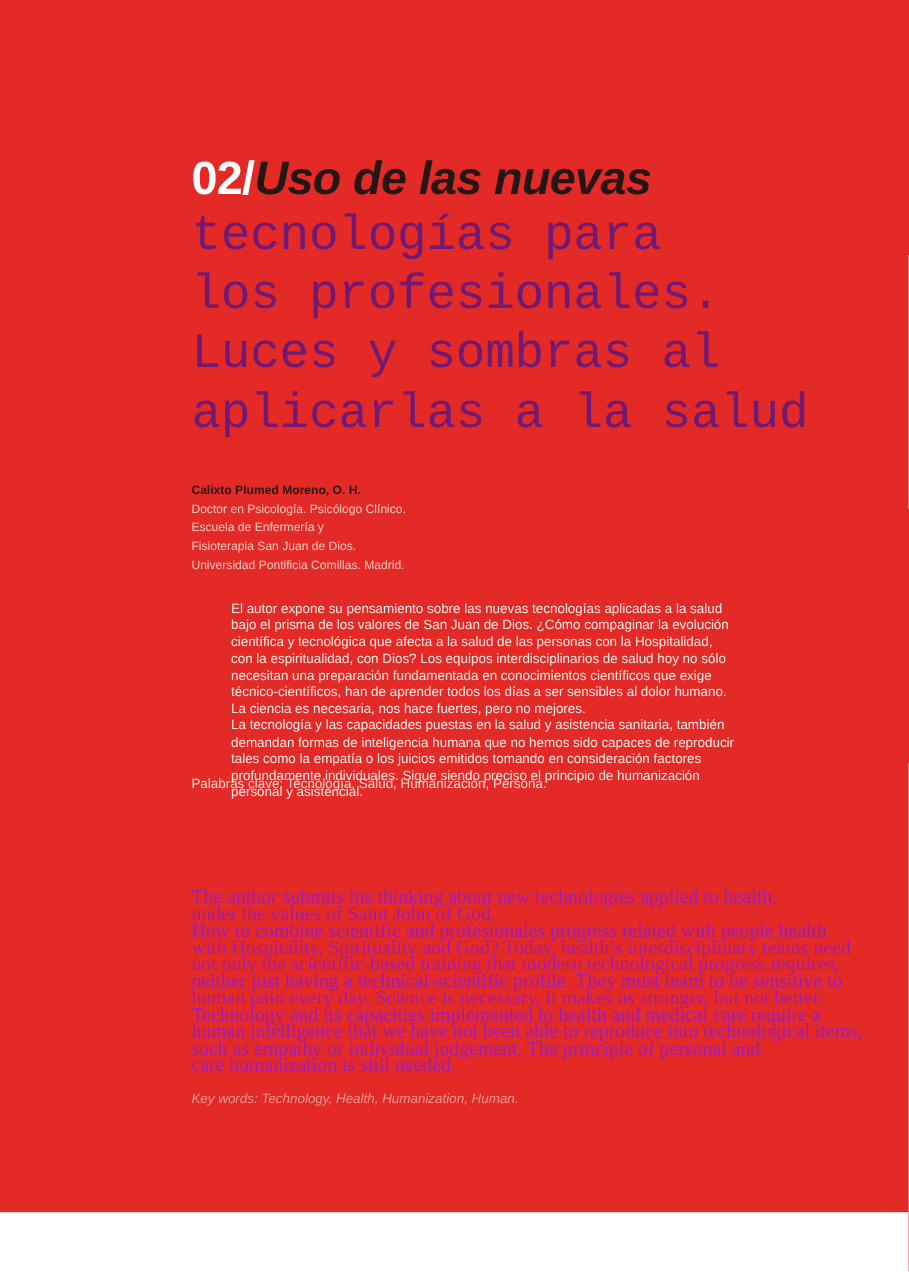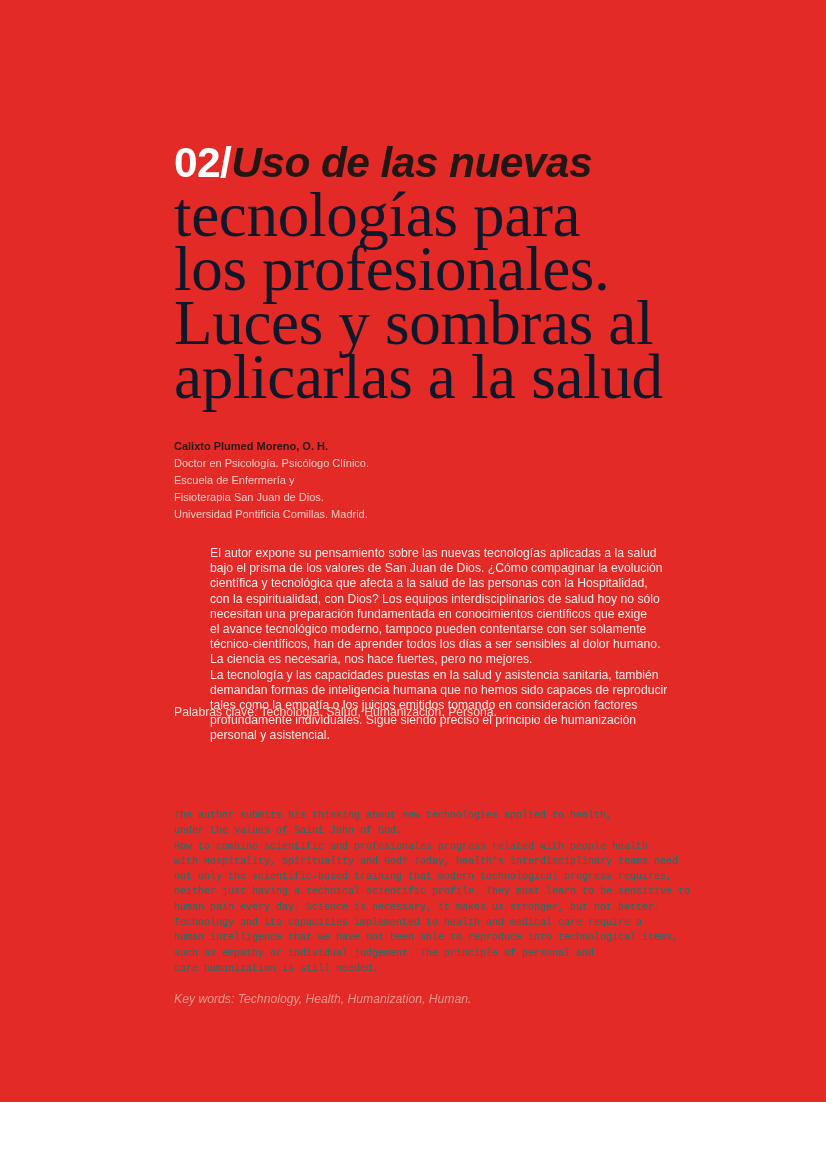--- a/index.html
+++ b/index.html
@@ -34,23 +34,23 @@
       font-weight: bold;
       font-size: 42.5px;
       line-height: 50px;
       letter-spacing: -0.6px;
       margin: 0;
       white-space: nowrap;
     }
     .title-num { color: #ffffff; }
     .title-dark { color: #231716; font-style: italic; }
     .title-serif {
-      font-family: Liberation Serif, serif;
-      color: #0f172a;
-      font-size: 63px;
+      font-family: Liberation Mono, monospace;
+      color: #701a75;
+      font-size: 45px;
       line-height: 54px;
       margin: 0;
       letter-spacing: -0.3px;
     }
     .title-serif span { display: block; white-space: nowrap; }
     .author {
       position: absolute;
       top: 438px;
       left: 0;
       font-family: "Liberation Sans", sans-serif;
@@ -86,24 +86,24 @@
       font-size: 12.2px;
       line-height: 15px;
       color: #fcd6cf;
       white-space: nowrap;
     }
     .abstract-en {
       position: absolute;
       top: 808px;
       left: 0;
       width: 500px;
-      font-family: Liberation Mono, monospace;
-      font-size: 10px;
+      font-family: Liberation Serif, serif;
+      font-size: 18px;
       line-height: 15.3px;
-      color: #0f766e;
+      color: #a21caf;
     }
     .keywords-en {
       position: absolute;
       top: 992px;
       left: 0;
       font-family: "Liberation Sans", sans-serif;
       font-style: italic;
       font-size: 12.2px;
       line-height: 15px;
       color: #f3958b;
@@ -134,21 +134,20 @@
     <span class="author-line">Fisioterapia San Juan de Dios.</span>
     <span class="author-line">Universidad Pontificia Comillas. Madrid.</span>
   </div>
 
   <div class="abstract-es">
     <span>El autor expone su pensamiento sobre las nuevas tecnologías aplicadas a la salud</span>
     <span>bajo el prisma de los valores de San Juan de Dios. ¿Cómo compaginar la evolución</span>
     <span>científica y tecnológica que afecta a la salud de las personas con la Hospitalidad,</span>
     <span>con la espiritualidad, con Dios? Los equipos interdisciplinarios de salud hoy no sólo</span>
     <span>necesitan una preparación fundamentada en conocimientos científicos que exige</span>
-    <span>el avance tecnológico moderno, tampoco pueden contentarse con ser solamente</span>
     <span>técnico-científicos, han de aprender todos los días a ser sensibles al dolor humano.</span>
     <span>La ciencia es necesaria, nos hace fuertes, pero no mejores.</span>
     <span>La tecnología y las capacidades puestas en la salud y asistencia sanitaria, también</span>
     <span>demandan formas de inteligencia humana que no hemos sido capaces de reproducir</span>
     <span>tales como la empatía o los juicios emitidos tomando en consideración factores</span>
     <span>profundamente individuales. Sigue siendo preciso el principio de humanización</span>
     <span>personal y asistencial.</span>
   </div>
 
   <div class="keywords-es">Palabras clave: Tecnología, Salud, Humanización, Persona.</div>

